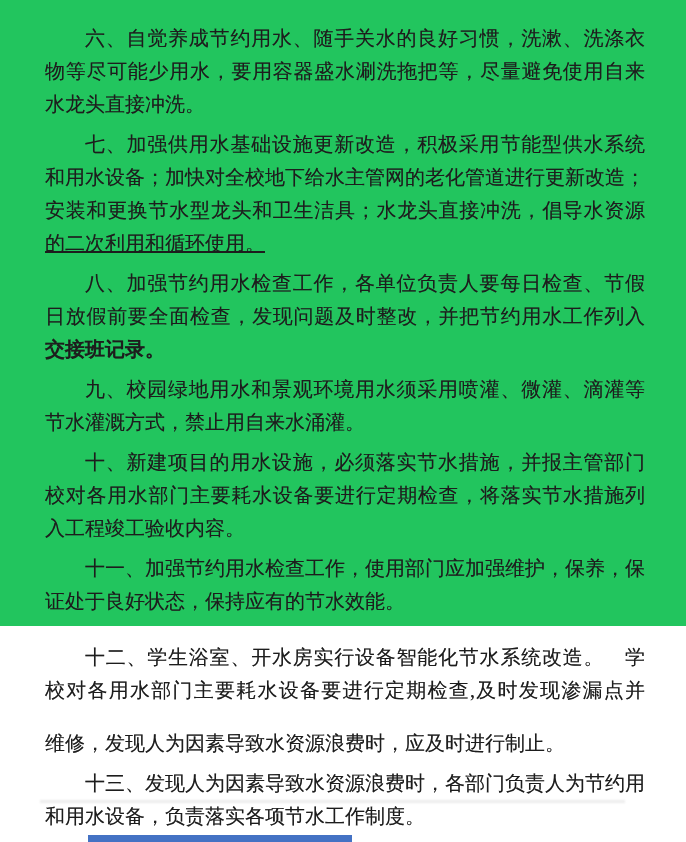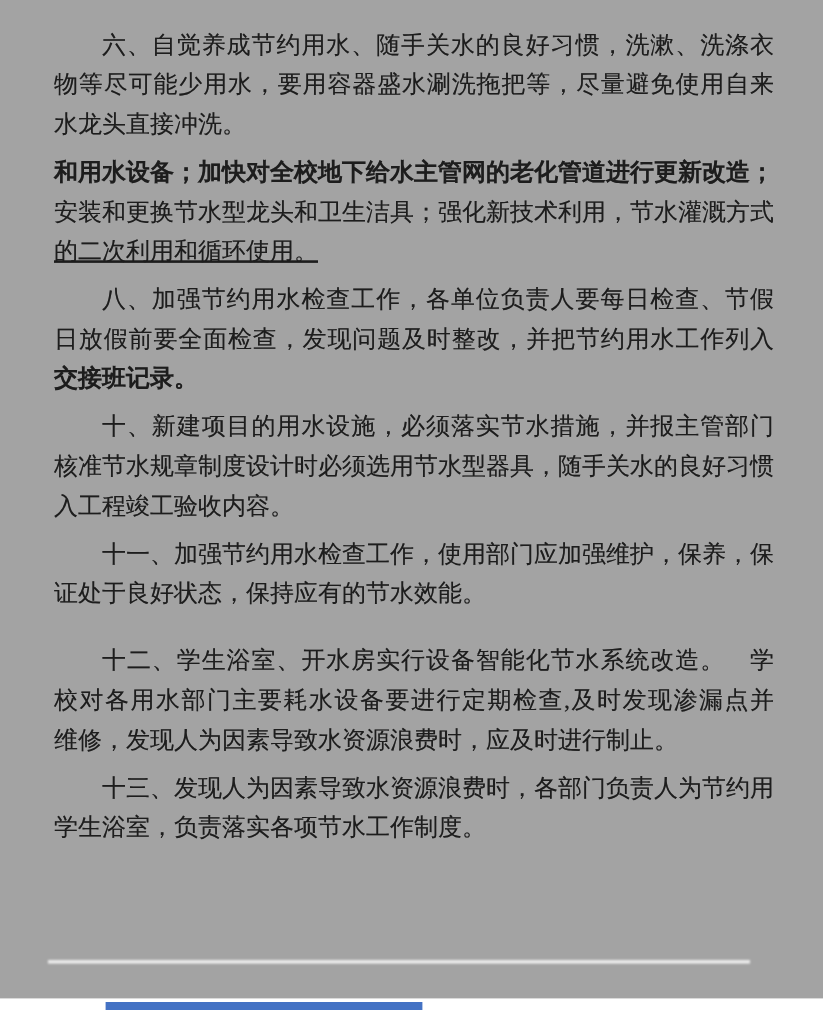--- a/index.html
+++ b/index.html
@@ -6,22 +6,22 @@
     margin: 0;
     padding: 0;
     width: 686px;
     height: 842px;
     overflow: hidden;
     background: #ffffff;
   }
   .page {
     position: relative;
     width: 686px;
-    height: 832px;
-    background: #a3a3a3;
+    height: 626px;
+    background: #22c55e;
     font-family: "Liberation Serif", "DejaVu Serif", serif;
   }
   .doc-body {
     position: absolute;
     top: 22px;
     left: 45px;
     width: 600px;
   }
   .para {
     margin: 0 0 7px 0;
@@ -65,43 +65,48 @@
 <body>
 
 <div class="page">
   <div class="doc-body">
       <div class="para">
         <div class="line first" style="color: rgb(29, 29, 29);">六、自觉养成节约用水、随手关水的良好习惯，洗漱、洗涤衣</div>
         <div class="line" style="color: rgb(29, 29, 29);">物等尽可能少用水，要用容器盛水涮洗拖把等，尽量避免使用自来</div>
         <div class="line last" style="color: rgb(29, 29, 29);">水龙头直接冲洗。</div>
       </div>
       <div class="para">
-        <div class="line" style="color: rgb(29, 29, 29); font-weight: bold;">和用水设备；加快对全校地下给水主管网的老化管道进行更新改造；</div>
-        <div class="line" style="color: rgb(29, 29, 29);">安装和更换节水型龙头和卫生洁具；强化新技术利用，节水灌溉方式</div>
+        <div class="line first" style="color: rgb(29, 29, 29);">七、加强供用水基础设施更新改造，积极采用节能型供水系统</div>
+        <div class="line" style="color: rgb(29, 29, 29);">和用水设备；加快对全校地下给水主管网的老化管道进行更新改造；</div>
+        <div class="line" style="color: rgb(29, 29, 29);">安装和更换节水型龙头和卫生洁具；水龙头直接冲洗，倡导水资源</div>
         <div class="line last" style="color: rgb(29, 29, 29); text-decoration: underline;">的二次利用和循环使用。</div>
       </div>
       <div class="para">
         <div class="line first" style="color: rgb(29, 29, 29);">八、加强节约用水检查工作，各单位负责人要每日检查、节假</div>
         <div class="line" style="color: rgb(29, 29, 29);">日放假前要全面检查，发现问题及时整改，并把节约用水工作列入</div>
         <div class="line last" style="color: rgb(29, 29, 29); font-weight: bold;">交接班记录。</div>
       </div>
       <div class="para">
+        <div class="line first" style="color: rgb(29, 29, 29);">九、校园绿地用水和景观环境用水须采用喷灌、微灌、滴灌等</div>
+        <div class="line last" style="color: rgb(29, 29, 29);">节水灌溉方式，禁止用自来水涌灌。</div>
+      </div>
+      <div class="para">
         <div class="line first" style="color: rgb(29, 29, 29);">十、新建项目的用水设施，必须落实节水措施，并报主管部门</div>
-        <div class="line" style="color: rgb(29, 29, 29);">核准节水规章制度设计时必须选用节水型器具，随手关水的良好习惯</div>
+        <div class="line" style="color: rgb(29, 29, 29);">校对各用水部门主要耗水设备要进行定期检查，将落实节水措施列</div>
         <div class="line last" style="color: rgb(29, 29, 29); font-family: Liberation Serif, serif;">入工程竣工验收内容。</div>
       </div>
       <div class="para">
         <div class="line first" style="color: rgb(29, 29, 29);">十一、加强节约用水检查工作，使用部门应加强维护，保养，保</div>
         <div class="line last" style="color: rgb(29, 29, 29);">证处于良好状态，保持应有的节水效能。</div>
       </div>
       <div class="para">
         <div class="line first" style="color: rgb(29, 29, 29); margin-top: 23px;">十二、学生浴室、开水房实行设备智能化节水系统改造。　学</div>
         <div class="line" style="color: rgb(29, 29, 29);">校对各用水部门主要耗水设备要进行定期检查,及时发现渗漏点并</div>
-        <div class="line last" style="color: rgb(29, 29, 29);">维修，发现人为因素导致水资源浪费时，应及时进行制止。</div>
+        <div class="line last" style="color: rgb(29, 29, 29); margin-top: 20px;">维修，发现人为因素导致水资源浪费时，应及时进行制止。</div>
       </div>
       <div class="para">
         <div class="line first" style="color: rgb(29, 29, 29);">十三、发现人为因素导致水资源浪费时，各部门负责人为节约用</div>
-        <div class="line last" style="color: rgb(29, 29, 29);">学生浴室，负责落实各项节水工作制度。</div>
+        <div class="line last" style="color: rgb(29, 29, 29);">和用水设备，负责落实各项节水工作制度。</div>
       </div>
     </div>
   <div class="scan-smudge" style="background: rgb(236, 236, 236);"></div>
   <div class="bottom-bar" style="background: rgb(68, 114, 196);"></div>
 </div>
 
 </body></html>

